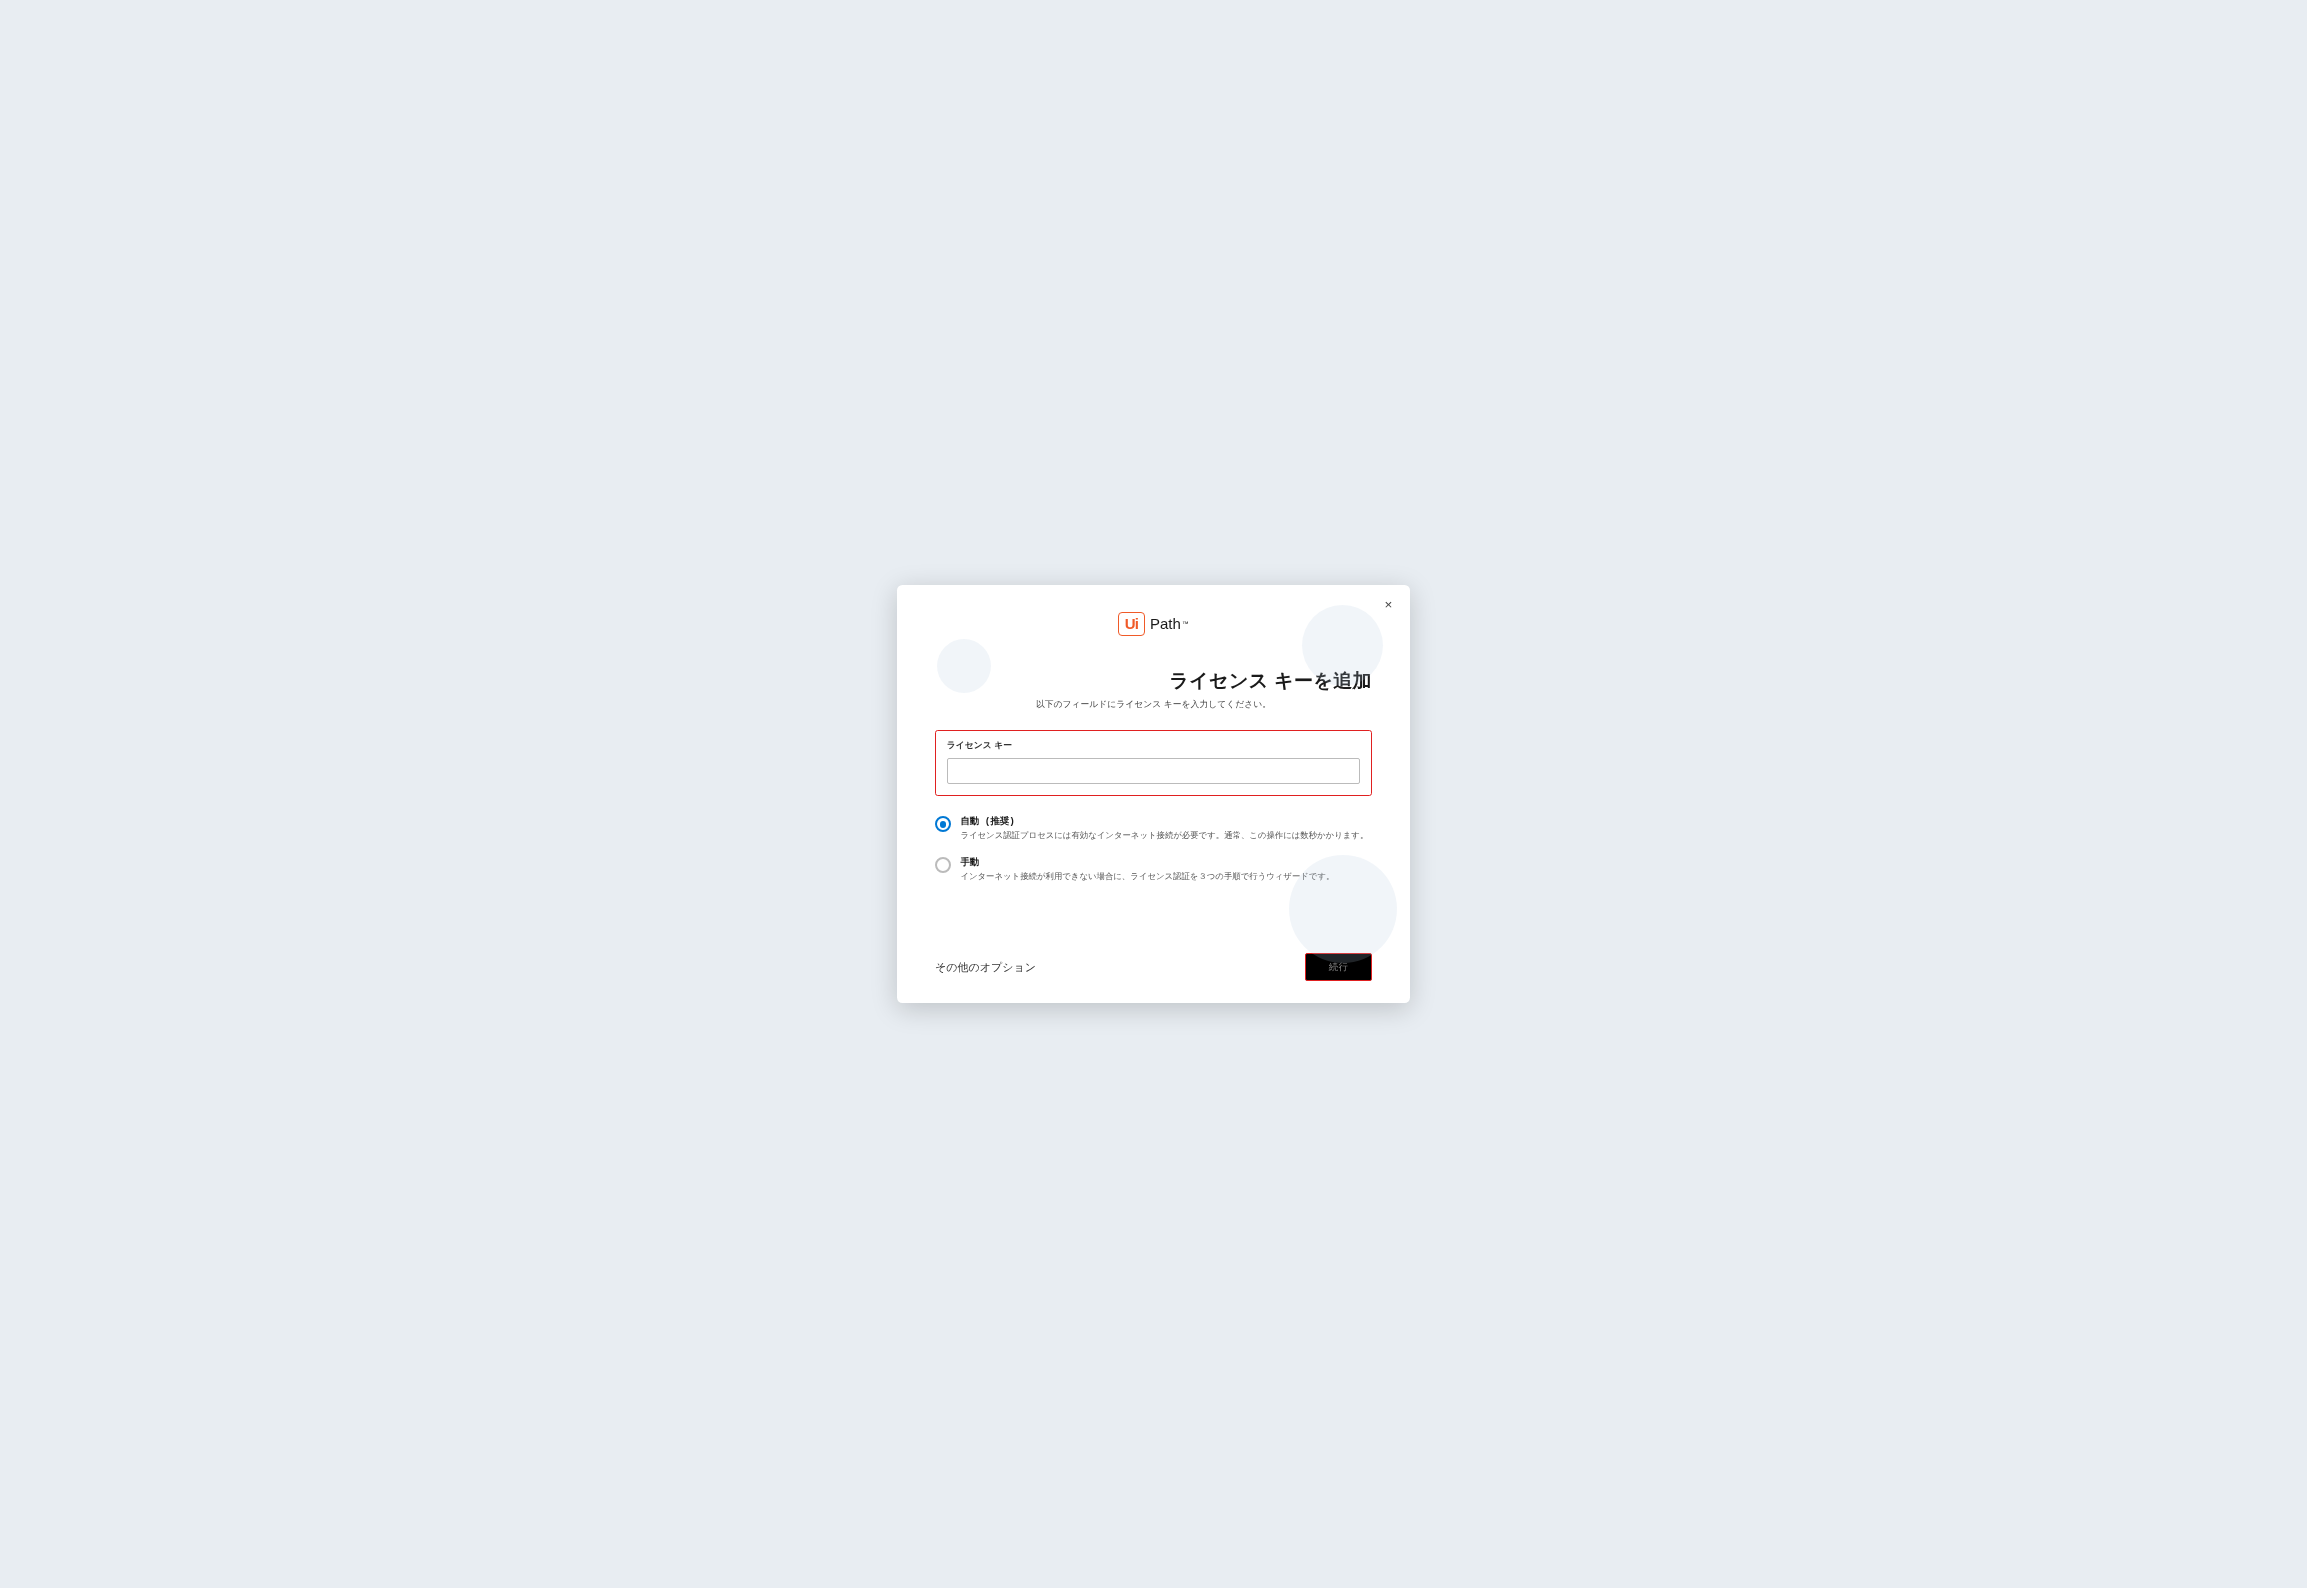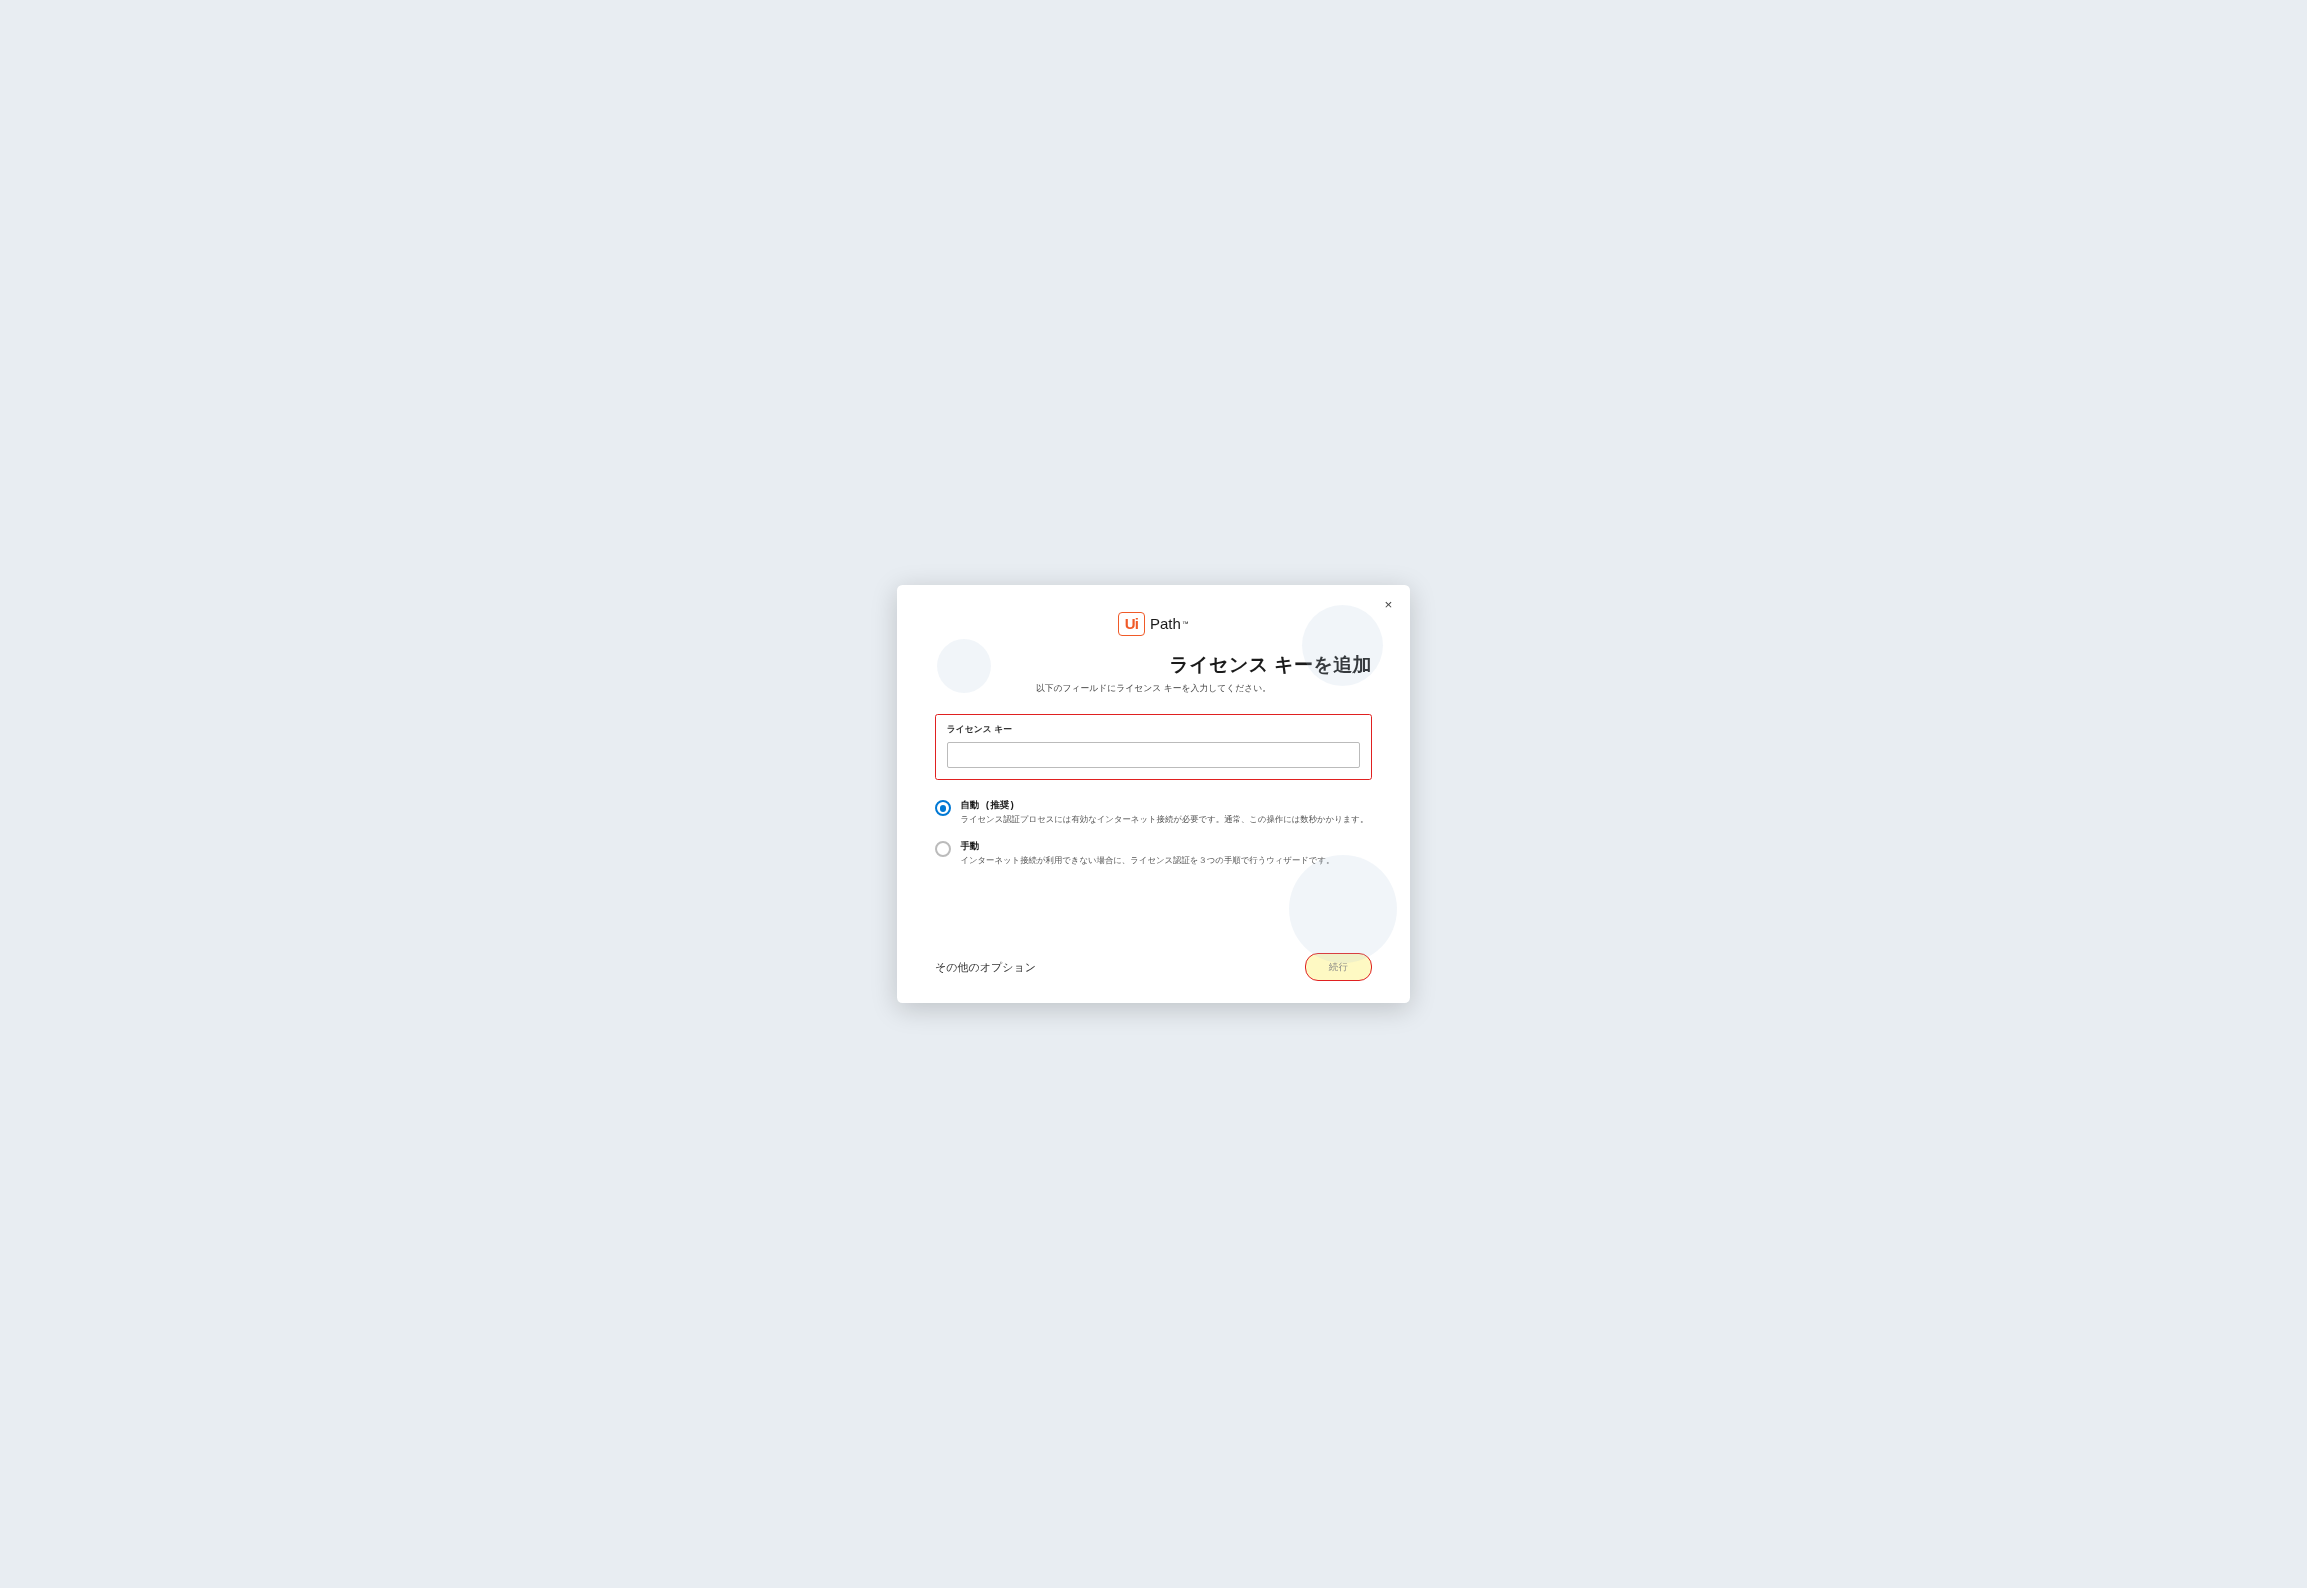--- a/index.html
+++ b/index.html
@@ -39,21 +39,21 @@
       font-size: 13.5px;
       color: #444;
       line-height: 1;
       padding: 2.7px 4px;
     }
 
     .logo-area {
       display: flex;
       justify-content: center;
       align-items: center;
-      margin-bottom: 16px;
+      margin-bottom: 32px;
       margin-top: 2.7px;
     }
 
     .logo-box {
       border: 1.7px solid #F05A28;
       border-radius: 4px;
       padding: 2.7px 5.4px;
       display: inline-flex;
       align-items: center;
       justify-content: center;
@@ -193,26 +193,26 @@
 
     .other-options {
       font-size: 11px;
       color: #333;
       cursor: pointer;
       text-decoration: none;
     }
 
     .continue-btn {
       border: 1.3px solid #e02020;
-      background: #fef9c3;
+      background: #000000;
       color: #888;
       font-size: 9.4px;
       font-weight: 500;
       padding: 6.7px 21.6px;
-      border-radius: 13px;
+      border-radius: 2px;
       cursor: pointer;
       letter-spacing: 0.04em;
       min-width: 67px;
     }
 
     
     .bg-deco {
       position: absolute;
       border-radius: 50%;
       background: rgba(180, 200, 220, 0.18);

